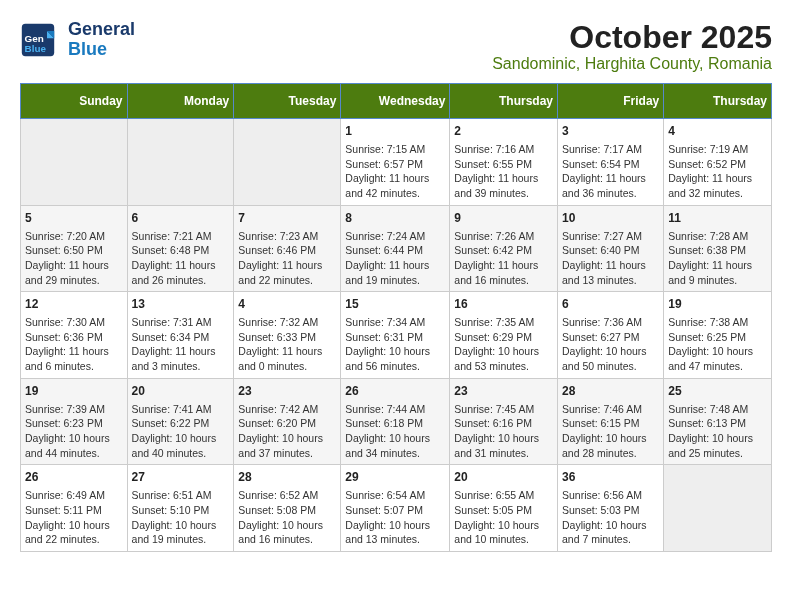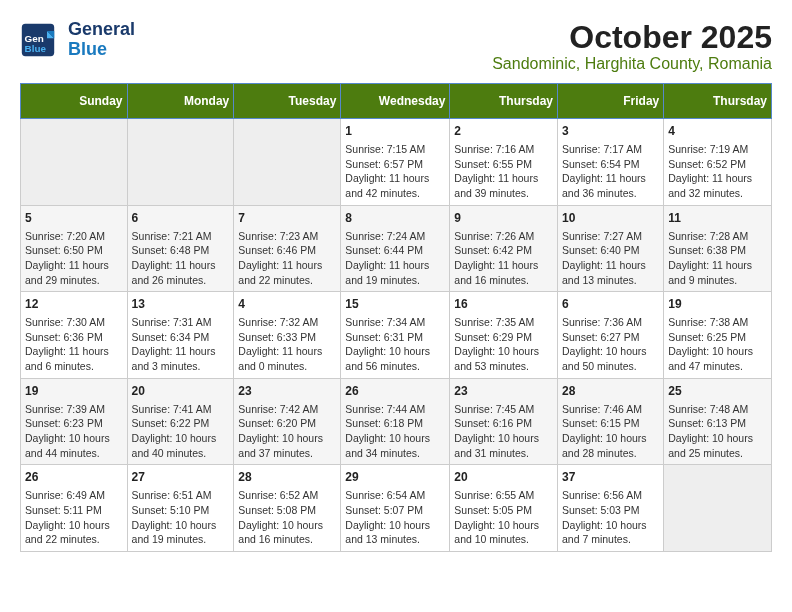--- a/index.html
+++ b/index.html
@@ -195,18 +195,18 @@
         <td><span class="day-num">26</span>
         <span class="cell-content">Sunrise: 6:49 AM<br>Sunset: 5:11 PM<br>Daylight: 10 hours and 22 minutes.</span></td>
         <td><span class="day-num">27</span>
         <span class="cell-content">Sunrise: 6:51 AM<br>Sunset: 5:10 PM<br>Daylight: 10 hours and 19 minutes.</span></td>
         <td><span class="day-num">28</span>
         <span class="cell-content">Sunrise: 6:52 AM<br>Sunset: 5:08 PM<br>Daylight: 10 hours and 16 minutes.</span></td>
         <td><span class="day-num">29</span>
         <span class="cell-content">Sunrise: 6:54 AM<br>Sunset: 5:07 PM<br>Daylight: 10 hours and 13 minutes.</span></td>
         <td><span class="day-num">20</span>
         <span class="cell-content">Sunrise: 6:55 AM<br>Sunset: 5:05 PM<br>Daylight: 10 hours and 10 minutes.</span></td>
-        <td><span class="day-num">37</span>
+        <td><span class="day-num">36</span>
         <span class="cell-content">Sunrise: 6:56 AM<br>Sunset: 5:03 PM<br>Daylight: 10 hours and 7 minutes.</span></td>
         <td class="empty-cell">&nbsp;</td>
       </tr>
     </tbody>
 </table>
 
 </body></html>

